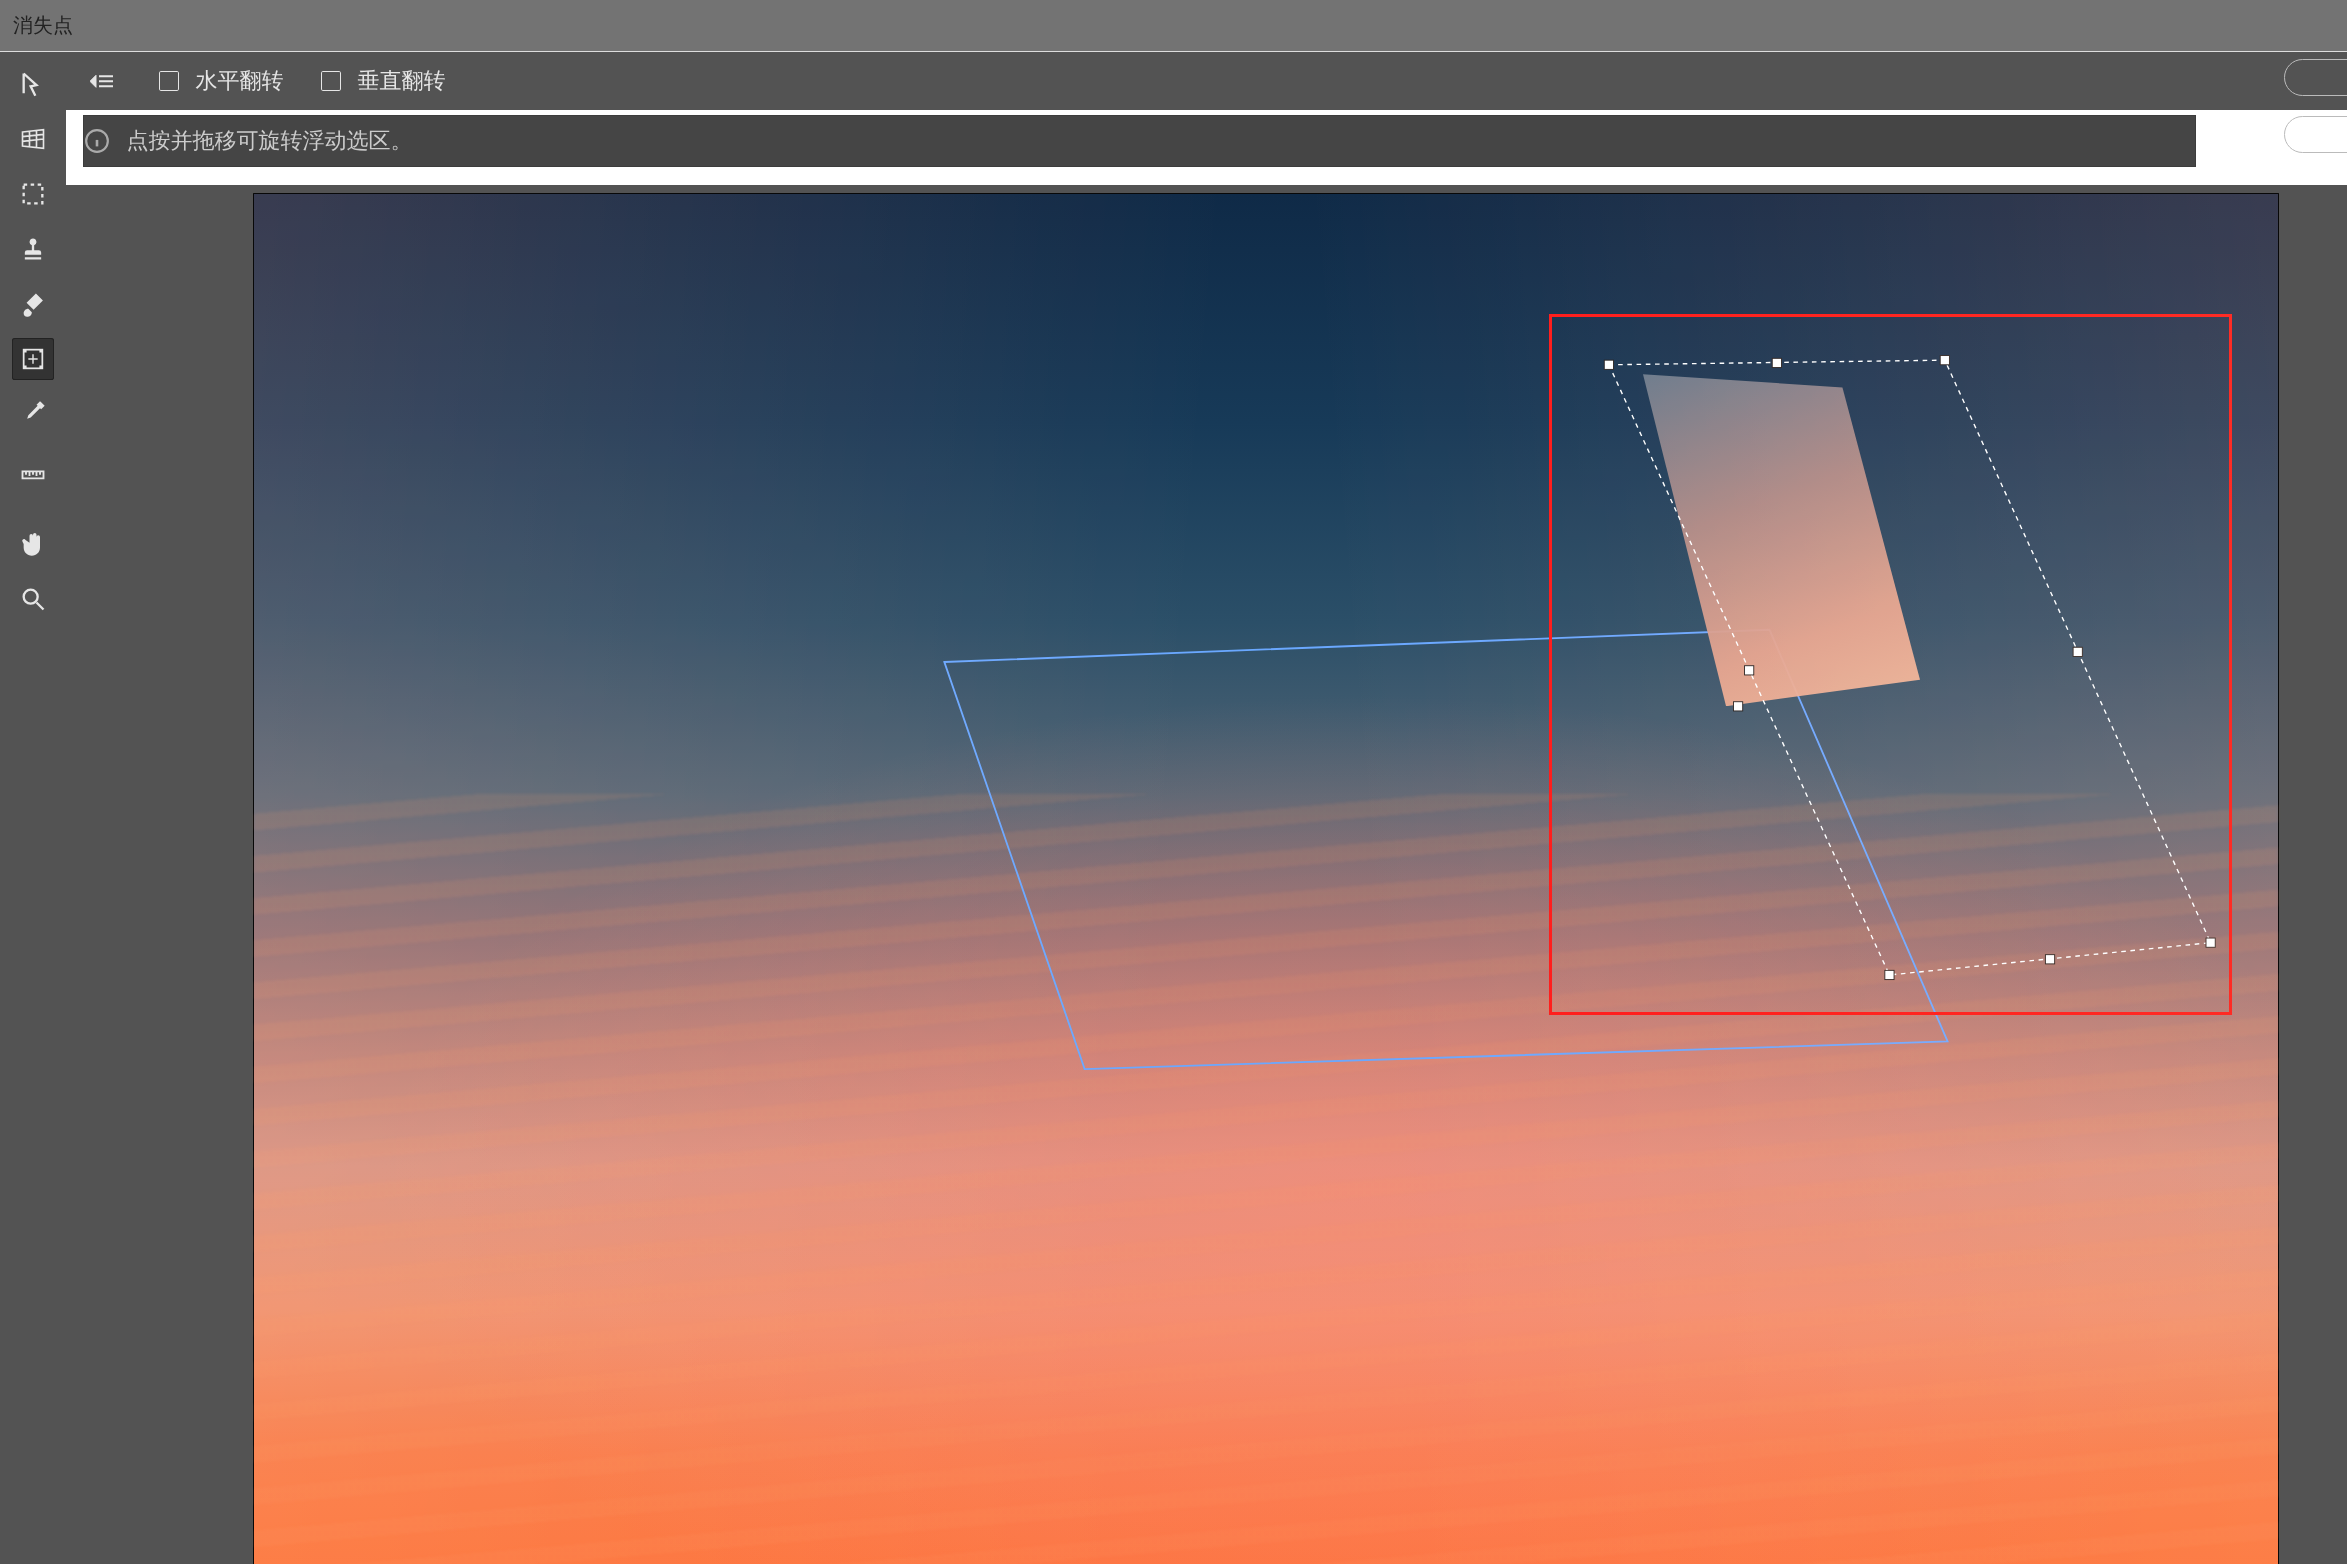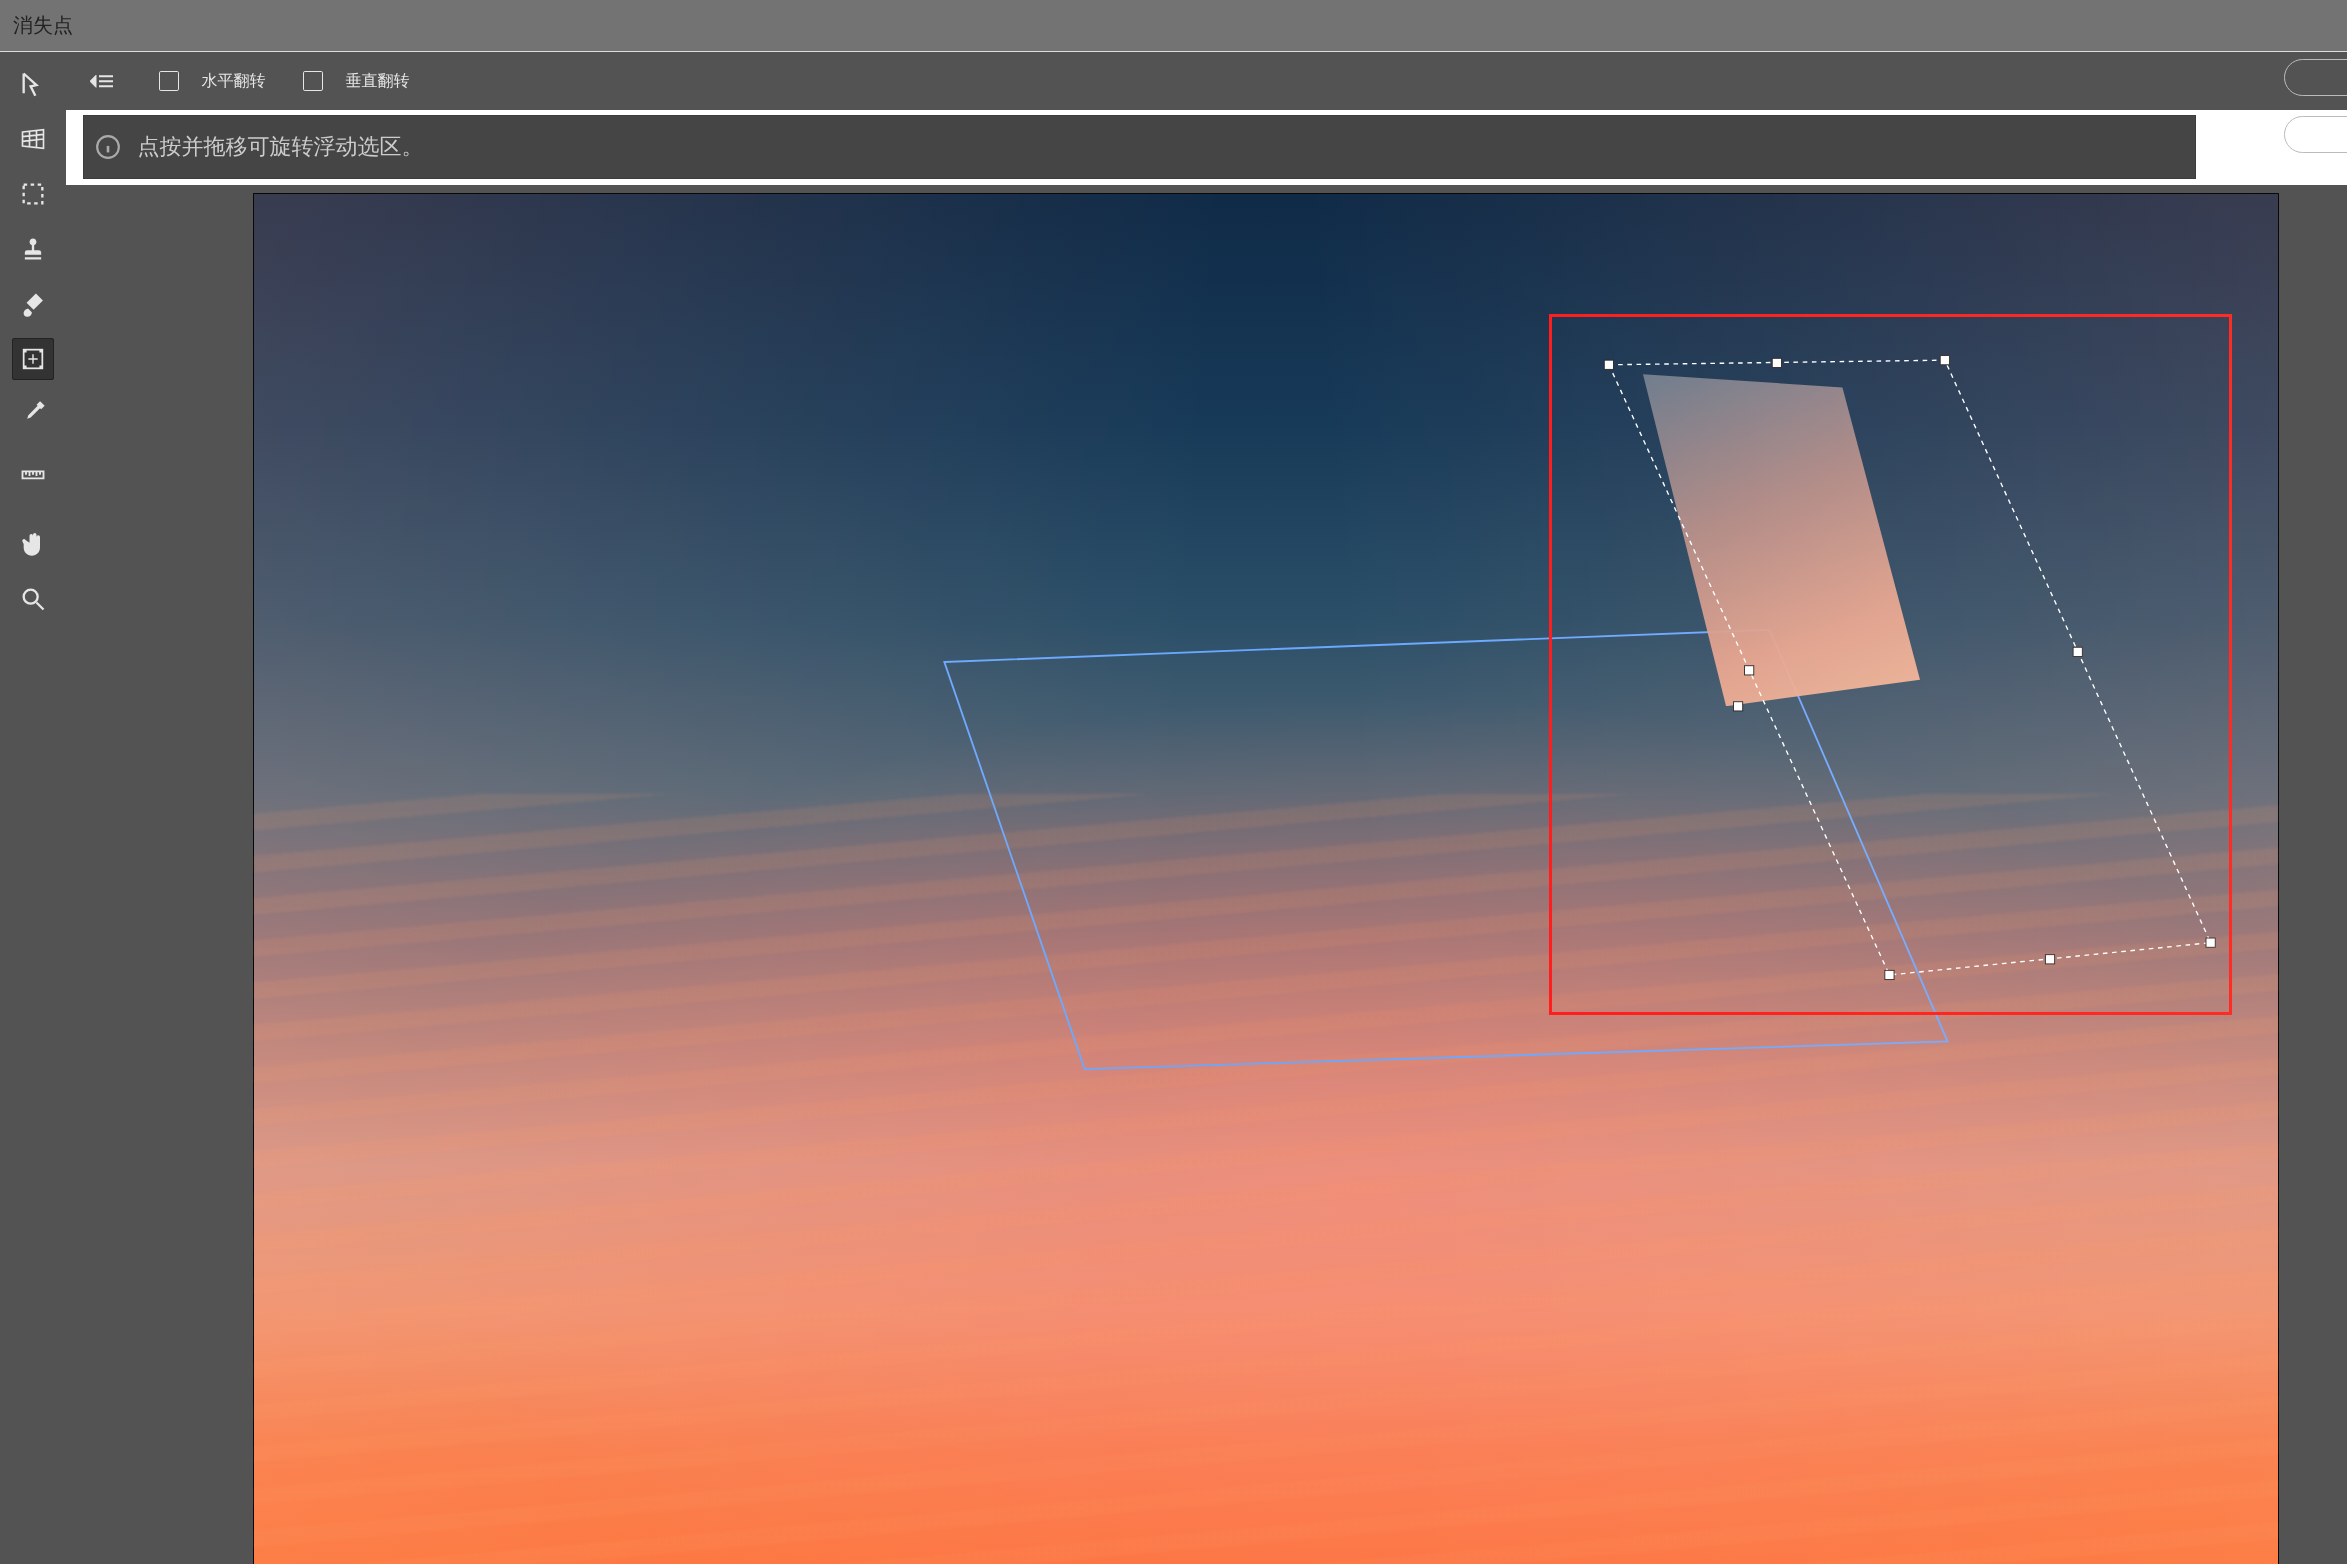--- a/index.html
+++ b/index.html
@@ -50,22 +50,22 @@
       gap: 37px;
       color: #e6e6e6;
     }
     .flyout-btn {
       width: 39px; height: 29.5px;
       display:flex; align-items:center; justify-content:center;
       cursor:pointer;
     }
     .flyout-btn svg { width: 24px; height: 16.6px; stroke:#e6e6e6; fill:#e6e6e6; }
     .chk {
-      display:flex; align-items:center; gap: 23px; cursor:pointer;
-      font-size: 16px; color:#e6e6e6;
+      display:flex; align-items:center; gap: 17px; cursor:pointer;
+      font-size: 22px; color:#e6e6e6;
     }
     .chk .box {
       width: 20px; height: 20px; border: 1.8px solid #e6e6e6; border-radius:1.8px;
     }
     .right-buttons {
       position:absolute; right: 0; top: 59px;
       display:flex; flex-direction:column; gap: 20px;
       padding-right: 0;
     }
     .pill-btn {
@@ -75,26 +75,26 @@
       background: transparent;
       color:#e6e6e6; font-size: 20px;
       display:flex; align-items:center; justify-content: flex-end;
       padding-right: 1.8px;
       cursor:pointer;
       margin-right: -65px;
     }
 
     
     .hint-bar {
-      position: absolute; left: 83px; right: 152px; top: 115px; height: 64px;
+      position: absolute; left: 83px; right: 152px; top: 115px; height: 52px;
       background: #454545;
       border: 0.9px solid #3c3c3c;
       display:flex; align-items:center;
       color:#ccc; font-size: 22px;
-      padding-left: 11px; gap: 16.6px;
+      gap: 16.6px;
     }
     .hint-bar svg { width:26px; height:26px; stroke:#aaa; fill:none; }
 
     
     .stage {
       position:absolute;
       left: 66px; top: 185px; right: 0; bottom: 0;
       background:#535353;
       overflow:hidden;
     }

